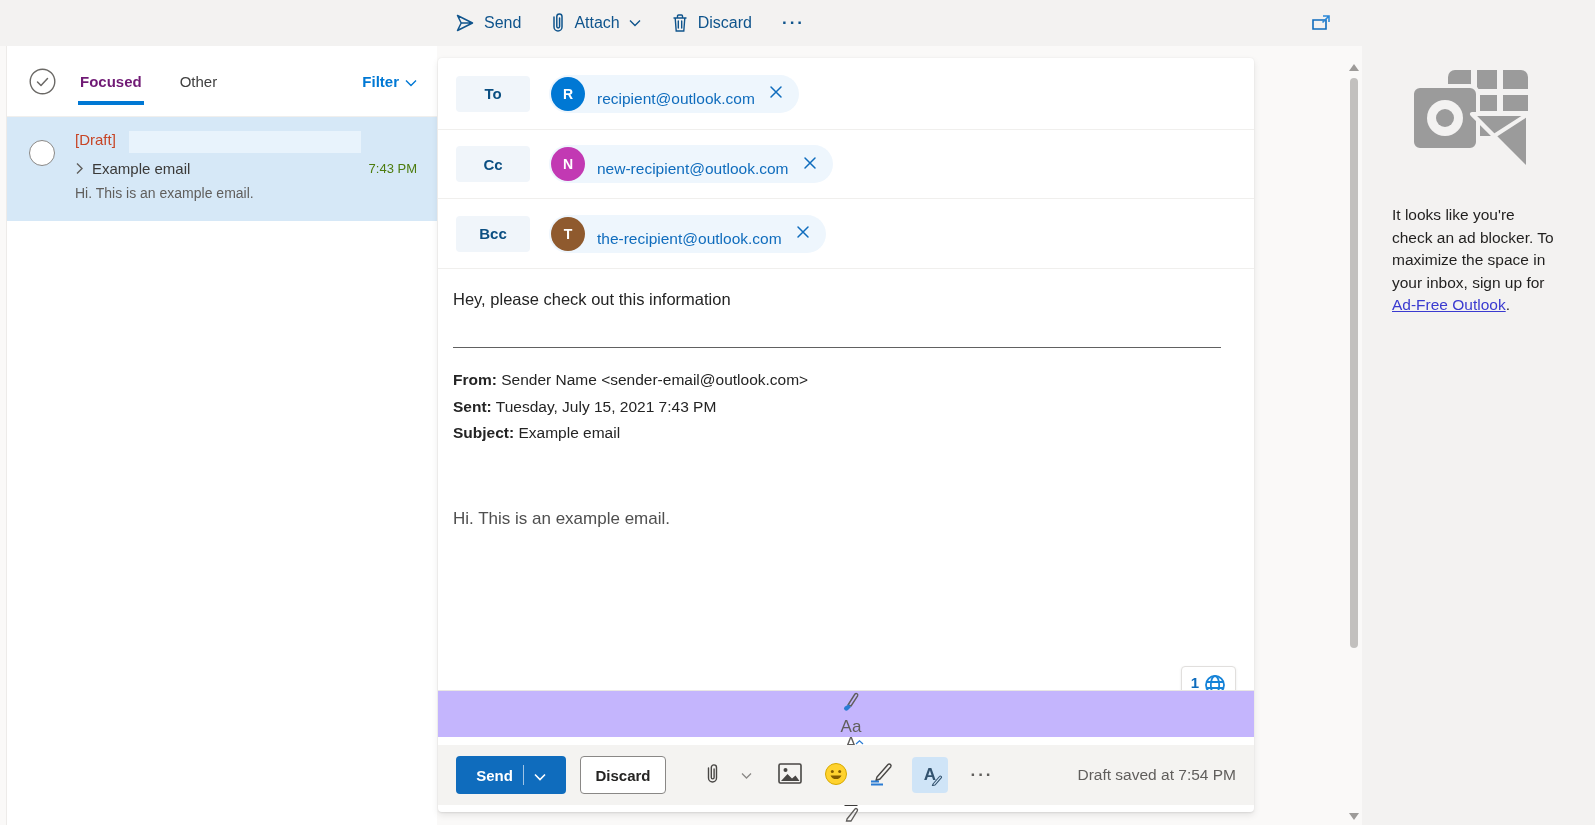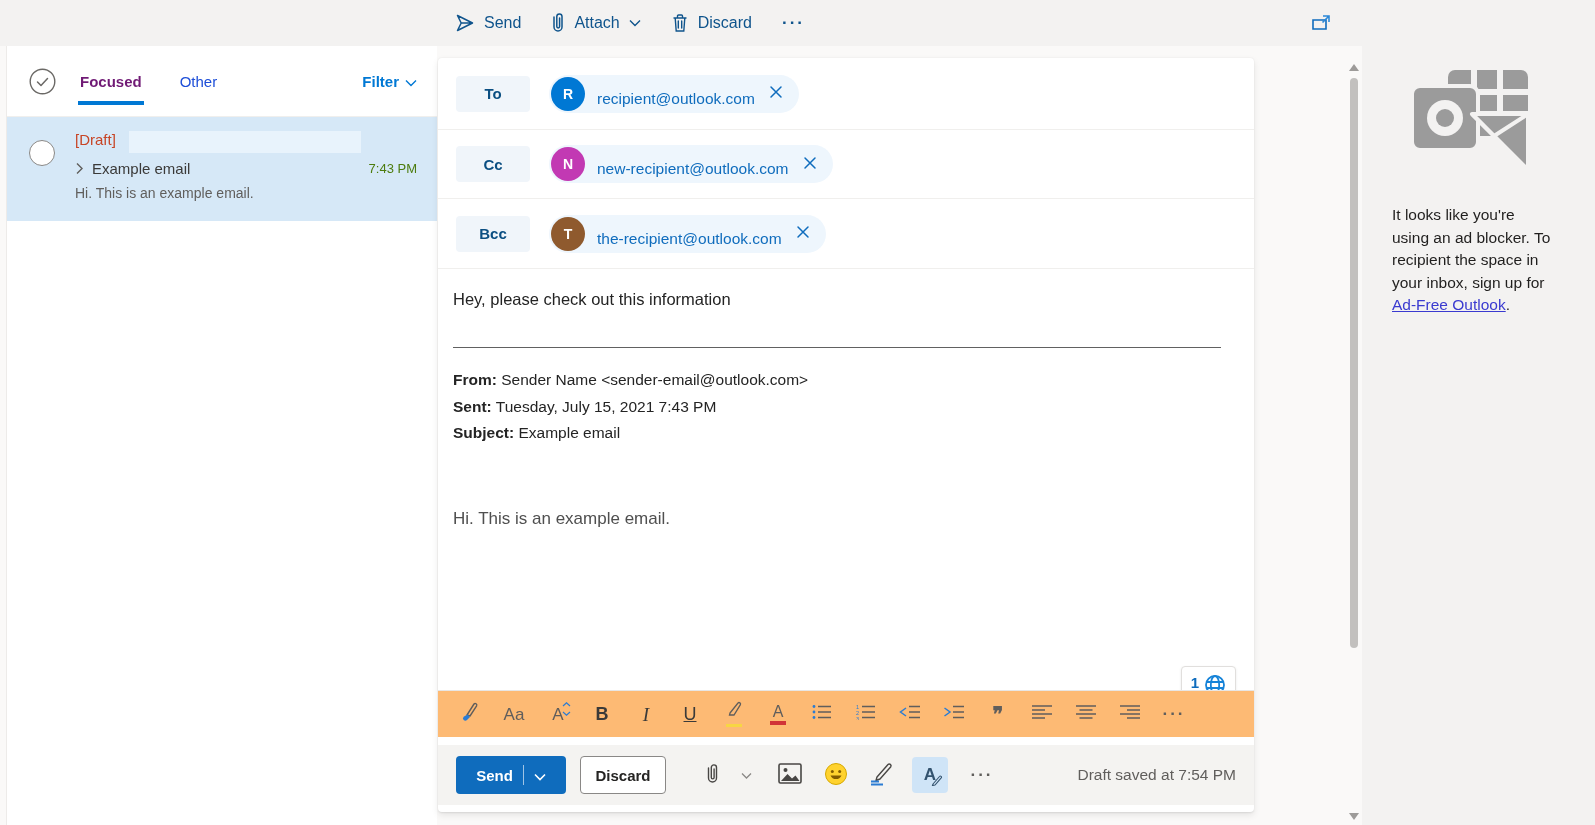--- a/index.html
+++ b/index.html
@@ -11,21 +11,21 @@
   .topbar { position:absolute; left:0; top:0; width:1595px; height:46px; background:#f3f2f1; display:flex; align-items:center; }
   .topbar .cmds { display:flex; align-items:center; gap:30px; margin-left:455px; }
   .cmd { display:flex; align-items:center; gap:9px; color:#0f548c; font-size:16px; }
   .cmd svg { display:block; }
   .popout { position:absolute; right:264px; top:13px; }
 
   
   .left-pane { position:absolute; left:6px; top:46px; width:431px; height:779px; background:#fff; border-left:1px solid #edebe9; }
   .list-header { height:71px; display:flex; align-items:center; padding:0 20px 0 22px; border-bottom:1px solid #f0efed; position:relative; }
   .selall { width:27px; height:27px; }
-  .tab { font-size:15px; margin-left:22px; position:relative; padding:8px 2px; color:#1d4ed8; }
+  .tab { font-size:15px; margin-left:22px; position:relative; padding:8px 2px; color:#404040; }
   .tab.active { font-weight:bold; color:#701a75; }
   .tab.active::after { content:""; position:absolute; left:0; right:0; bottom:-7px; height:4px; background:#0078d4; }
   .tab + .tab { margin-left:34px; }
   .filter { margin-left:auto; color:#0078d4; font-weight:bold; font-size:15px; display:flex; align-items:center; gap:6px; }
 
   .mail-item { height:104px; background:#d6e8f7; display:flex; padding:14px 20px 0 22px; position:relative; }
   .radio { width:26px; height:26px; border-radius:50%; border:1.5px solid #8a8886; background:#fff; margin-top:9px; flex:none; }
   .mi-body { margin-left:20px; flex:1; position:relative; }
   .ghost { position:absolute; left:54px; top:0; width:232px; height:22px; background:#e8f3fc; }
   .mi-line1 { position:relative; font-size:15px; color:#c74425; height:25px; }
@@ -50,22 +50,22 @@
   .intro { position:absolute; left:15px; top:21px; font-size:16.5px; color:#242424; }
   .fwd-rule { position:absolute; left:15px; right:33px; top:78px; border-top:1px solid #616161; }
   .qheaders { position:absolute; left:15px; top:98px; font-size:15.5px; color:#242424; line-height:26.5px; }
   .qheaders b { font-weight:bold; }
   .qbody { position:absolute; left:15px; top:240px; font-size:17px; color:#4f4f4f; }
 
   .badge { position:absolute; right:18px; top:608px; width:55px; height:34px; background:#fff; border:1px solid #e1dfdd; border-radius:4px;
            box-shadow:0 1px 3px rgba(0,0,0,.08); display:flex; align-items:flex-start; justify-content:center; gap:5px; padding-top:7px; z-index:1; }
   .badge .num { color:#0f6cbd; font-size:15px; font-weight:bold; }
 
-  .fmt-toolbar { position:absolute; left:0; right:0; top:632px; height:47px; background:#fdba74; border-top:1px solid #e8e6e4; z-index:2;
-                 display:flex; align-items:center; padding-left:10px; border-radius:0; }
+  .fmt-toolbar { position:absolute; left:0; right:0; top:632px; height:47px; background:#c4b5fd; border-top:1px solid #e8e6e4; z-index:2;
+                 display:flex; align-items:center; padding-left:10px; border-radius:0;flex-direction:column; }
   .fi { width:44px; height:34px; display:flex; flex-direction:column; align-items:center; justify-content:center; color:#605e5c; font-size:17px; position:relative; }
   .fi .glyph { line-height:1; }
   .fi.bold .glyph { font-weight:bold; color:#3b3a39; font-size:18px; }
   .fi.italic .glyph { font-style:italic; font-family:"Liberation Serif", serif; font-size:19px; color:#3b3a39; }
   .fi.underline .glyph { text-decoration:underline; color:#3b3a39; font-size:18px; }
   .colorbar { width:16px; height:3.5px; margin-top:1.5px; }
   .fsz { position:relative; }
   .fsz .carets { position:absolute; top:4px; right:9px; }
 
   .action-bar { position:absolute; left:0; right:0; top:687px; height:60px; background:#f4f3f1; z-index:2; display:flex; align-items:center; padding:0 18px; }
@@ -390,15 +390,15 @@
 
       <rect x="2" y="18" width="66" height="64" rx="8" fill="#9b9b9b" stroke="#f3f2f1" stroke-width="4"></rect>
       <circle cx="35" cy="50" r="18" fill="#f3f2f1"></circle>
       <circle cx="35" cy="50" r="9" fill="#9b9b9b"></circle>
 
       <polygon points="62,46 118,46 118,102 62,46" fill="#9b9b9b" stroke="#f3f2f1" stroke-width="4" stroke-linejoin="round"></polygon>
       <path d="M62 46 L118 102 M118 46 L84 68" stroke="#f3f2f1" stroke-width="4" fill="none"></path>
     </svg>
   </div>
   <div class="ad-text">
-    <span>It looks like you're using an ad blocker. To recipient the space in your inbox, sign up for </span><a class="ad-link">Ad-Free Outlook</a><span>.</span>
+    <span>It looks like you're check an ad blocker. To maximize the space in your inbox, sign up for </span><a class="ad-link">Ad-Free Outlook</a><span>.</span>
   </div>
 </div>
 
 </body></html>

